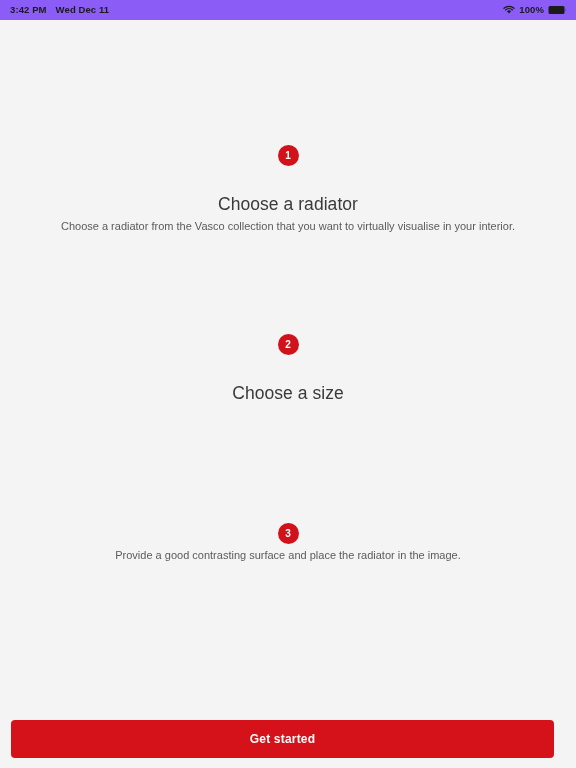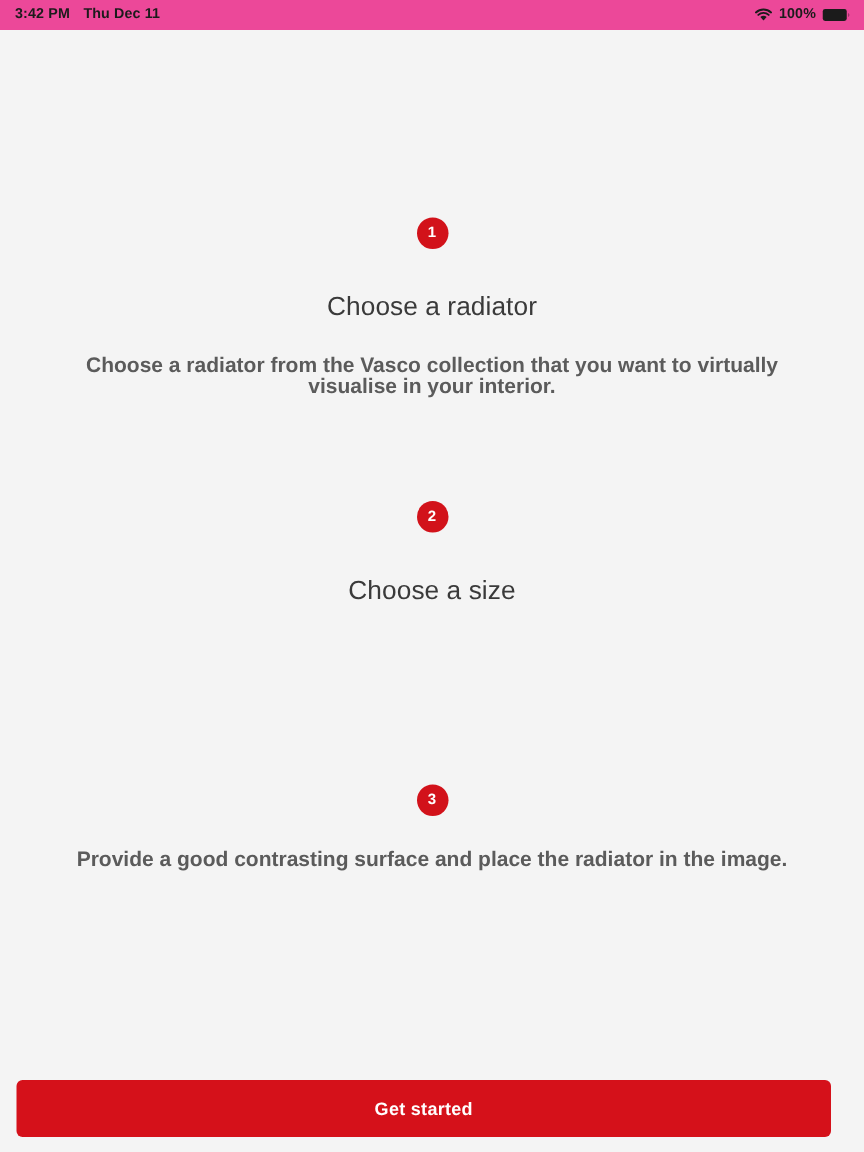--- a/index.html
+++ b/index.html
@@ -27,21 +27,21 @@
 
   
   .status-bar {
     height: 20px;
     flex: 0 0 20px;
     display: flex;
     align-items: center;
     justify-content: space-between;
     padding: 0 9px 0 10px;
     box-sizing: border-box;
-    background: #ec4899;
+    background: #8b5cf6;
     color: #1b1b1b;
     font-size: 9.5px;
     font-weight: bold;
     letter-spacing: 0.1px;
   }
   .status-left {
     display: flex;
     align-items: center;
     gap: 9px;
   }
@@ -102,23 +102,23 @@
   .step-title {
     margin-top: 27px;
     font-size: 17.5px;
     font-weight: 400;
     color: #3a3a3a;
     letter-spacing: 0.05px;
     line-height: 22px;
   }
 
   .step-subtitle {
-    margin-top: 21px;
-    font-size: 14px;
-    font-weight: 700;
+    margin-top: 4px;
+    font-size: 11px;
+    font-weight: 400;
     color: #5b5b5b;
     line-height: 14px;
     padding: 0 40px;
   }
 
   
   .cta-wrap {
     flex: 0 0 auto;
     padding: 0 22px 10px 11px;
     box-sizing: border-box;
@@ -140,21 +140,21 @@
   }
 </style>
 </head>
 <body>
 
 <div class="app">
 
   <div class="status-bar">
     <div class="status-left">
       <span class="status-time">3:42 PM</span>
-      <span class="status-date">Thu Dec 11</span>
+      <span class="status-date">Wed Dec 11</span>
     </div>
     <div class="status-right">
       <span class="wifi-icon">
         <svg width="12" height="10" viewBox="0 0 12 10" xmlns="http://www.w3.org/2000/svg">
           <path d="M6 8.6 L3.9 6.3 a3 3 0 0 1 4.2 0 Z" fill="#1b1b1b"></path>
           <path d="M2.55 4.95 a5 5 0 0 1 6.9 0" stroke="#1b1b1b" stroke-width="1.25" fill="none" stroke-linecap="round"></path>
           <path d="M0.95 3.3 a7.4 7.4 0 0 1 10.1 0" stroke="#1b1b1b" stroke-width="1.25" fill="none" stroke-linecap="round"></path>
         </svg>
       </span>
       <span class="status-battery-pct">100%</span>

